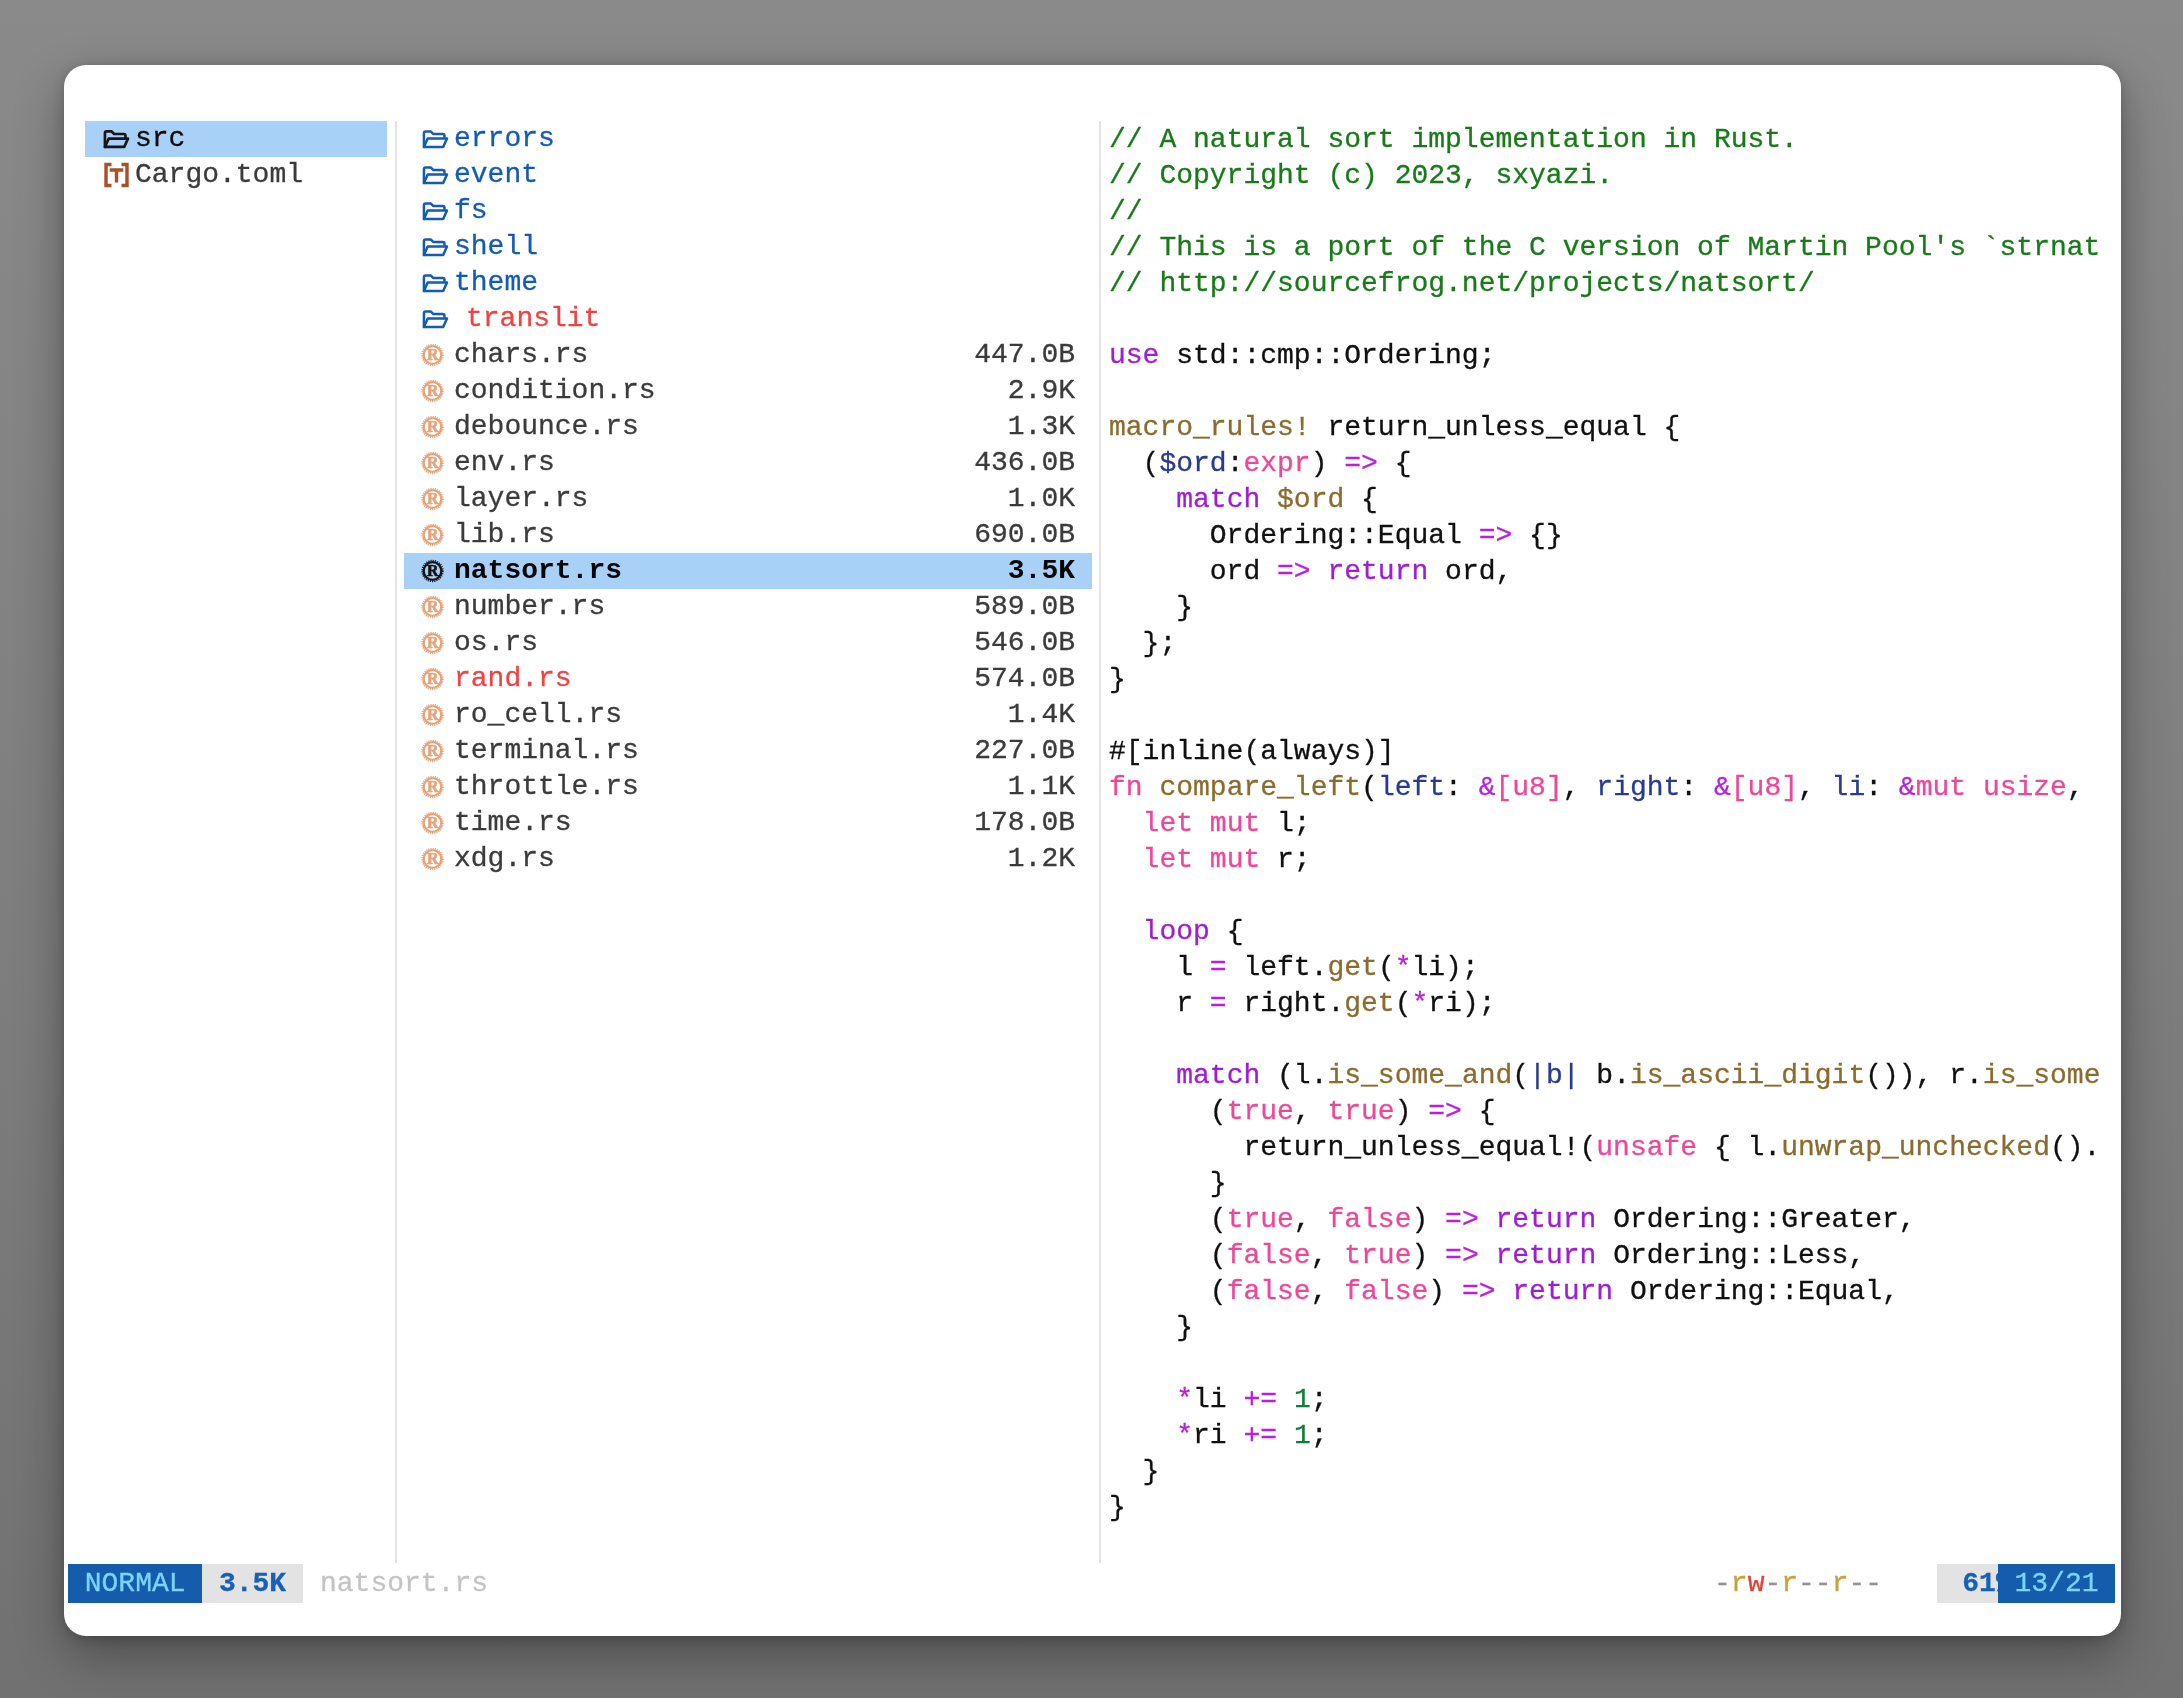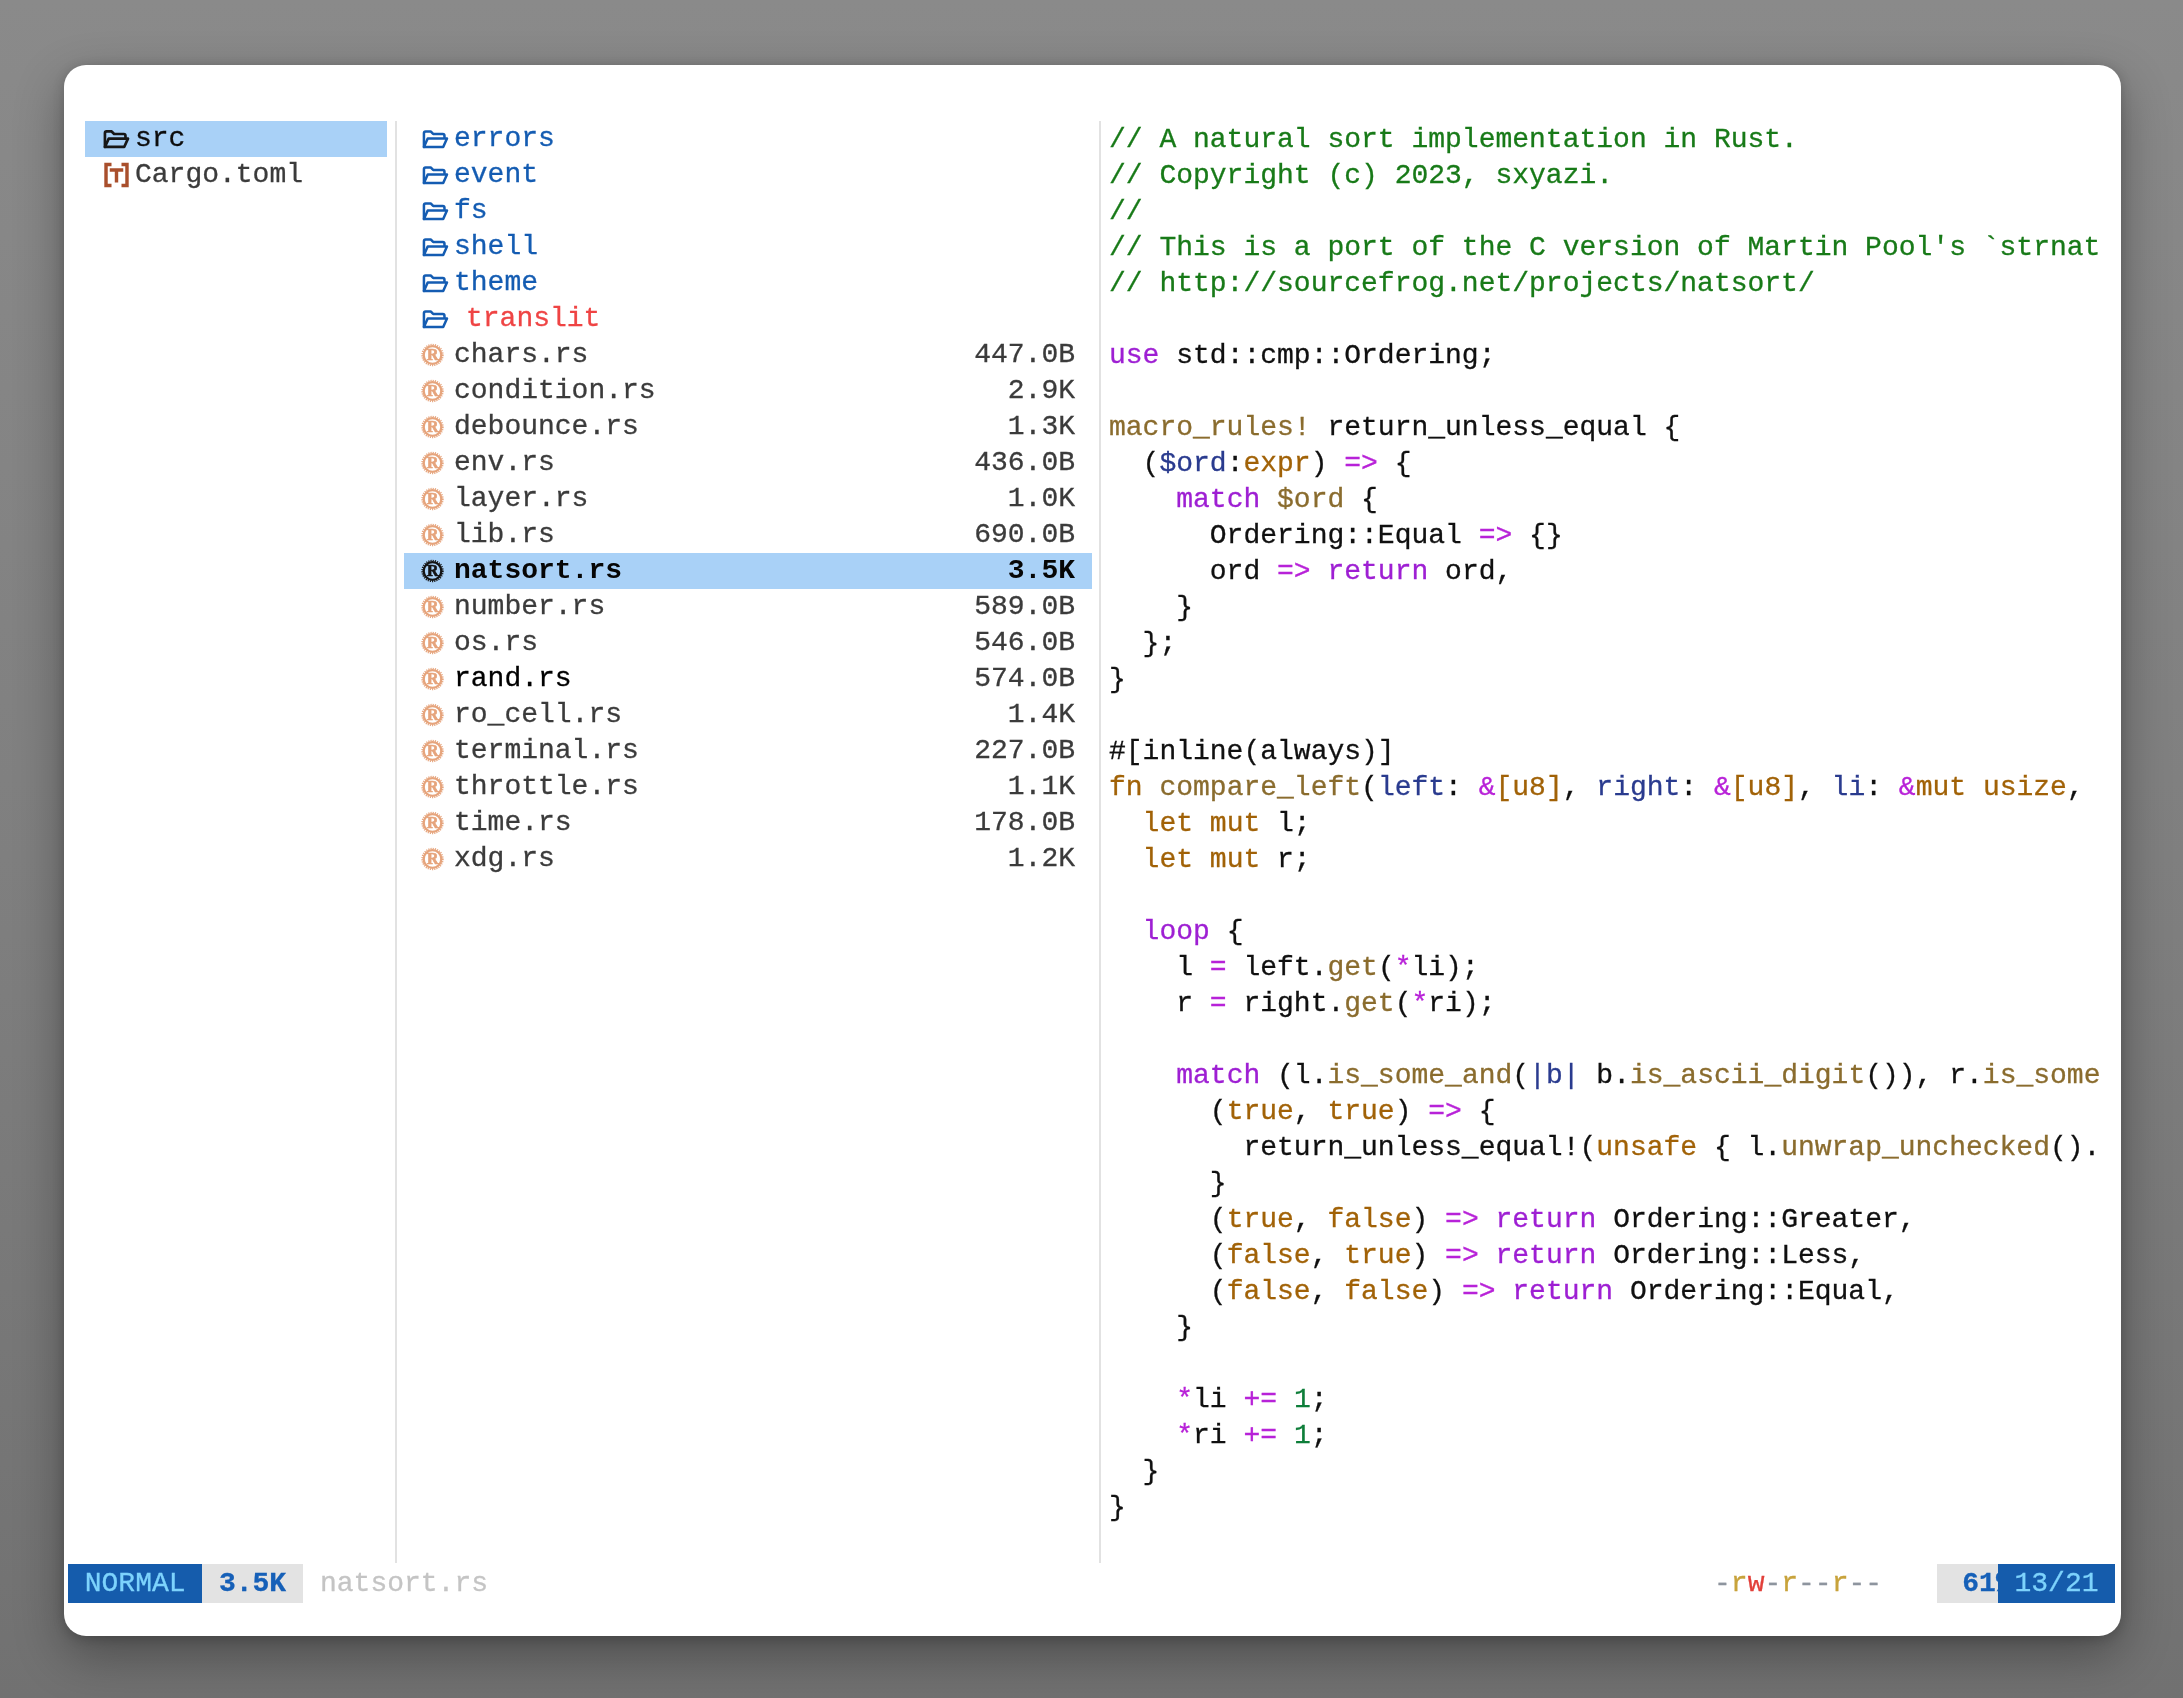--- a/index.html
+++ b/index.html
@@ -14,21 +14,21 @@
   .row{position:relative;height:36px;line-height:36px;}
   .hl{background:#a9d1f7;}
   .ic{position:absolute;top:50%;transform:translateY(-50%);}
   .nm{position:absolute;left:0;top:0;height:51px;line-height:36px;white-space:pre;
       font-size:28px;}
   .sz{position:absolute;right:17px;top:0;height:36px;line-height:36px;font-size:28px;color:#3b3b3b;}
   
   .g{color:#187a18;} 
   .kw{color:#9e1fd3;} 
   .op{color:#b822d8;} 
-  .bl{color:#a16207;} 
+  .bl{color:#ec4899;} 
   .nv{color:#2a3b8f;} 
   .br{color:#8a6c2e;} 
   .nu{color:#0e7e39;} 
   .code{position:absolute;left:1045px;top:57px;width:1006px;overflow:hidden;
         font:28px/36px "Liberation Mono",monospace;white-space:pre;color:#101010;}
   .code div{height:36px;}
   
   .sb{position:absolute;height:39px;top:1499px;font-size:28px;line-height:39px;white-space:pre;}
   .bb{background:#155cac;color:#7dd3fc;font-weight:normal;text-align:center;}
   .gb{background:#e3e3e3;color:#1660b8;font-weight:bold;text-align:center;}
@@ -197,21 +197,21 @@
   </svg>
         <span class="nm" style="left:50px;color:#3b3b3b;">os.rs</span>
         <span class="sz">546.0B</span>
       </div>
       <div class="row">
   <svg class="ic" style="left:16px;font-size:33.33px" width="25" height="25" viewBox="0 0 30 30">
     <circle cx="15" cy="15" r="10.6" fill="none" stroke="#e6a47c" stroke-width="2.8"></circle>
     <circle cx="15" cy="15" r="12.4" fill="none" stroke="#e6a47c" stroke-width="2.1" stroke-dasharray="1.35 1.3"></circle>
     <text x="15.2" y="21.2" text-anchor="middle" font-family="Liberation Serif" font-weight="bold" font-size="19" fill="#e6a47c" stroke="#e6a47c" stroke-width="0.8">R</text>
   </svg>
-        <span class="nm" style="left:50px;color:#000000;text-align:center;">rand.rs</span>
+        <span class="nm" style="left:50px;color:#ef4444;text-align:center;">rand.rs</span>
         <span class="sz">574.0B</span>
       </div>
       <div class="row">
   <svg class="ic" style="left:16px;font-size:33.33px" width="25" height="25" viewBox="0 0 30 30">
     <circle cx="15" cy="15" r="10.6" fill="none" stroke="#e6a47c" stroke-width="2.8"></circle>
     <circle cx="15" cy="15" r="12.4" fill="none" stroke="#e6a47c" stroke-width="2.1" stroke-dasharray="1.35 1.3"></circle>
     <text x="15.2" y="21.2" text-anchor="middle" font-family="Liberation Serif" font-weight="bold" font-size="19" fill="#e6a47c" stroke="#e6a47c" stroke-width="0.8">R</text>
   </svg>
         <span class="nm" style="left:50px;color:#3b3b3b;">ro_cell.rs</span>
         <span class="sz">1.4K</span>

